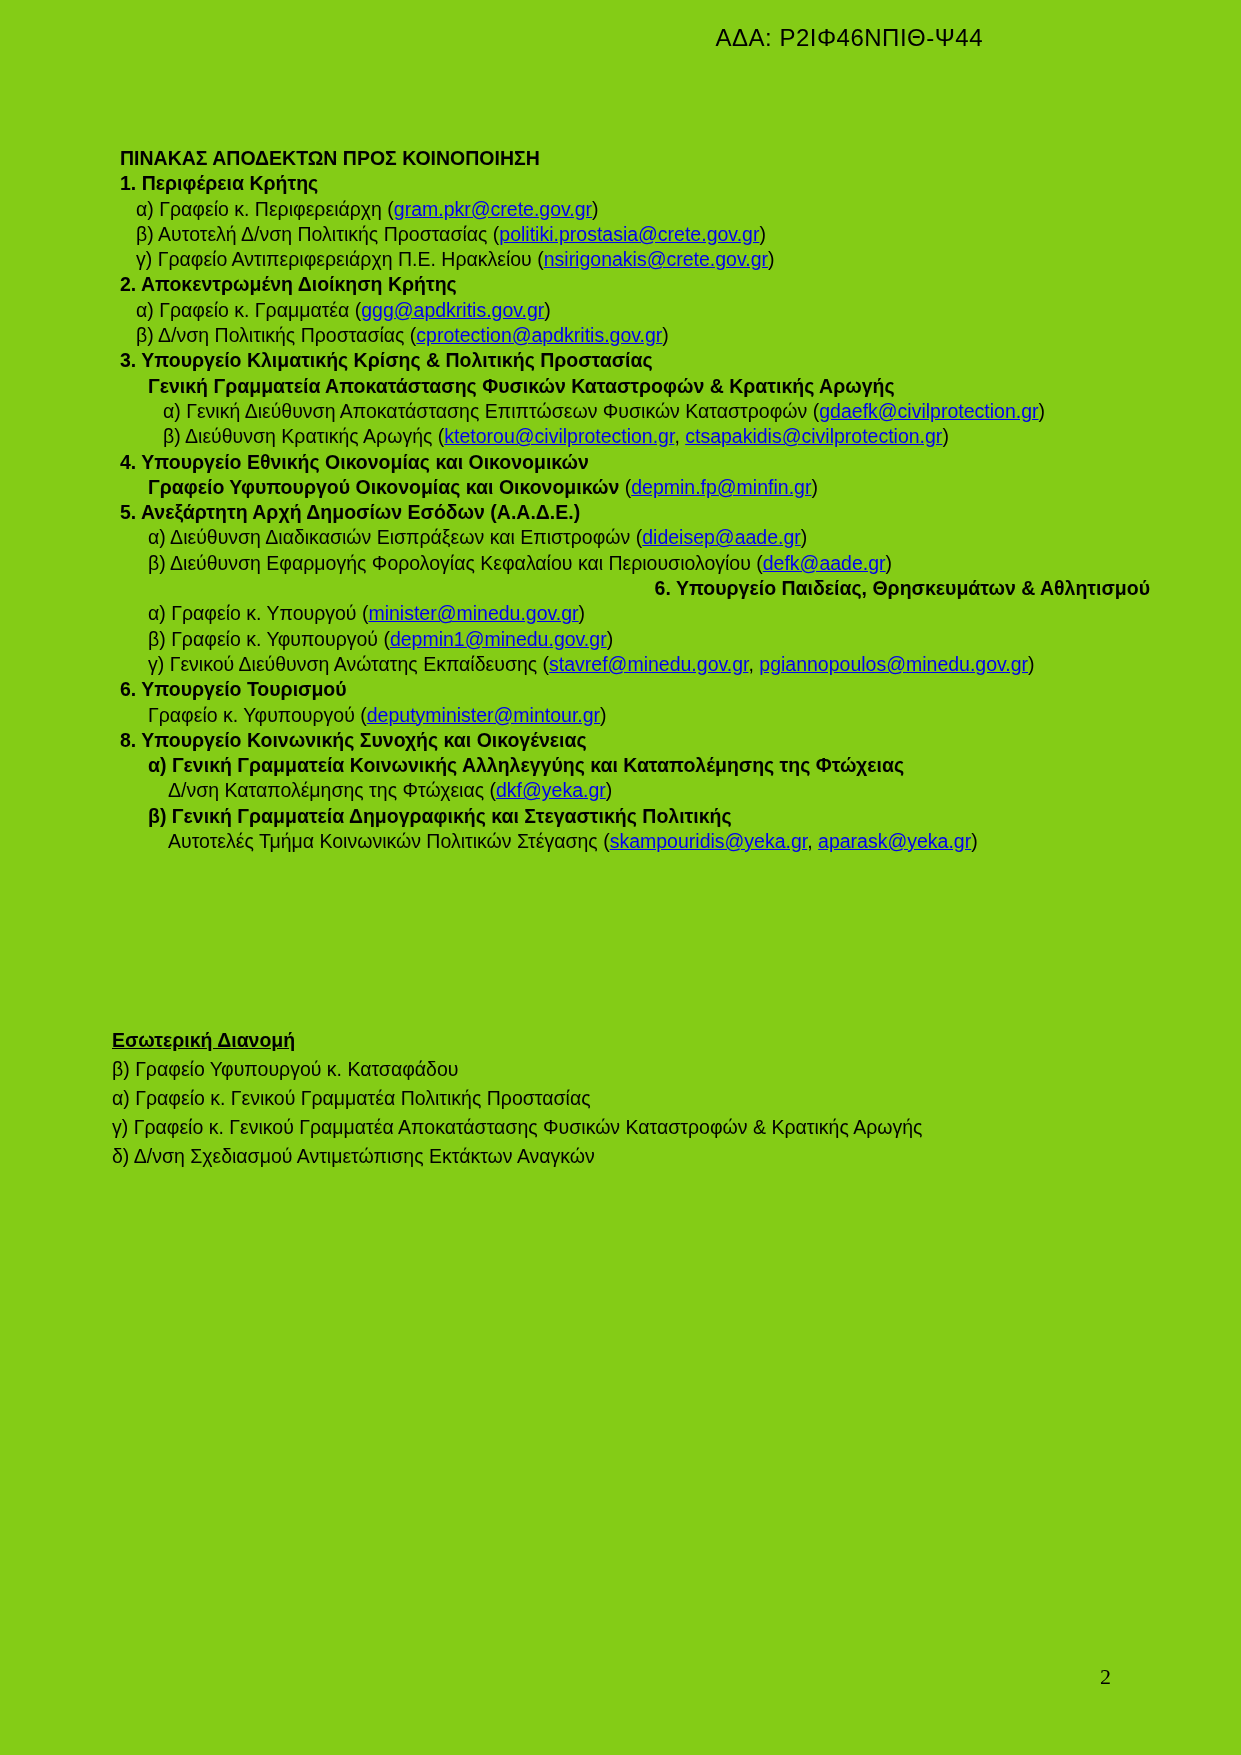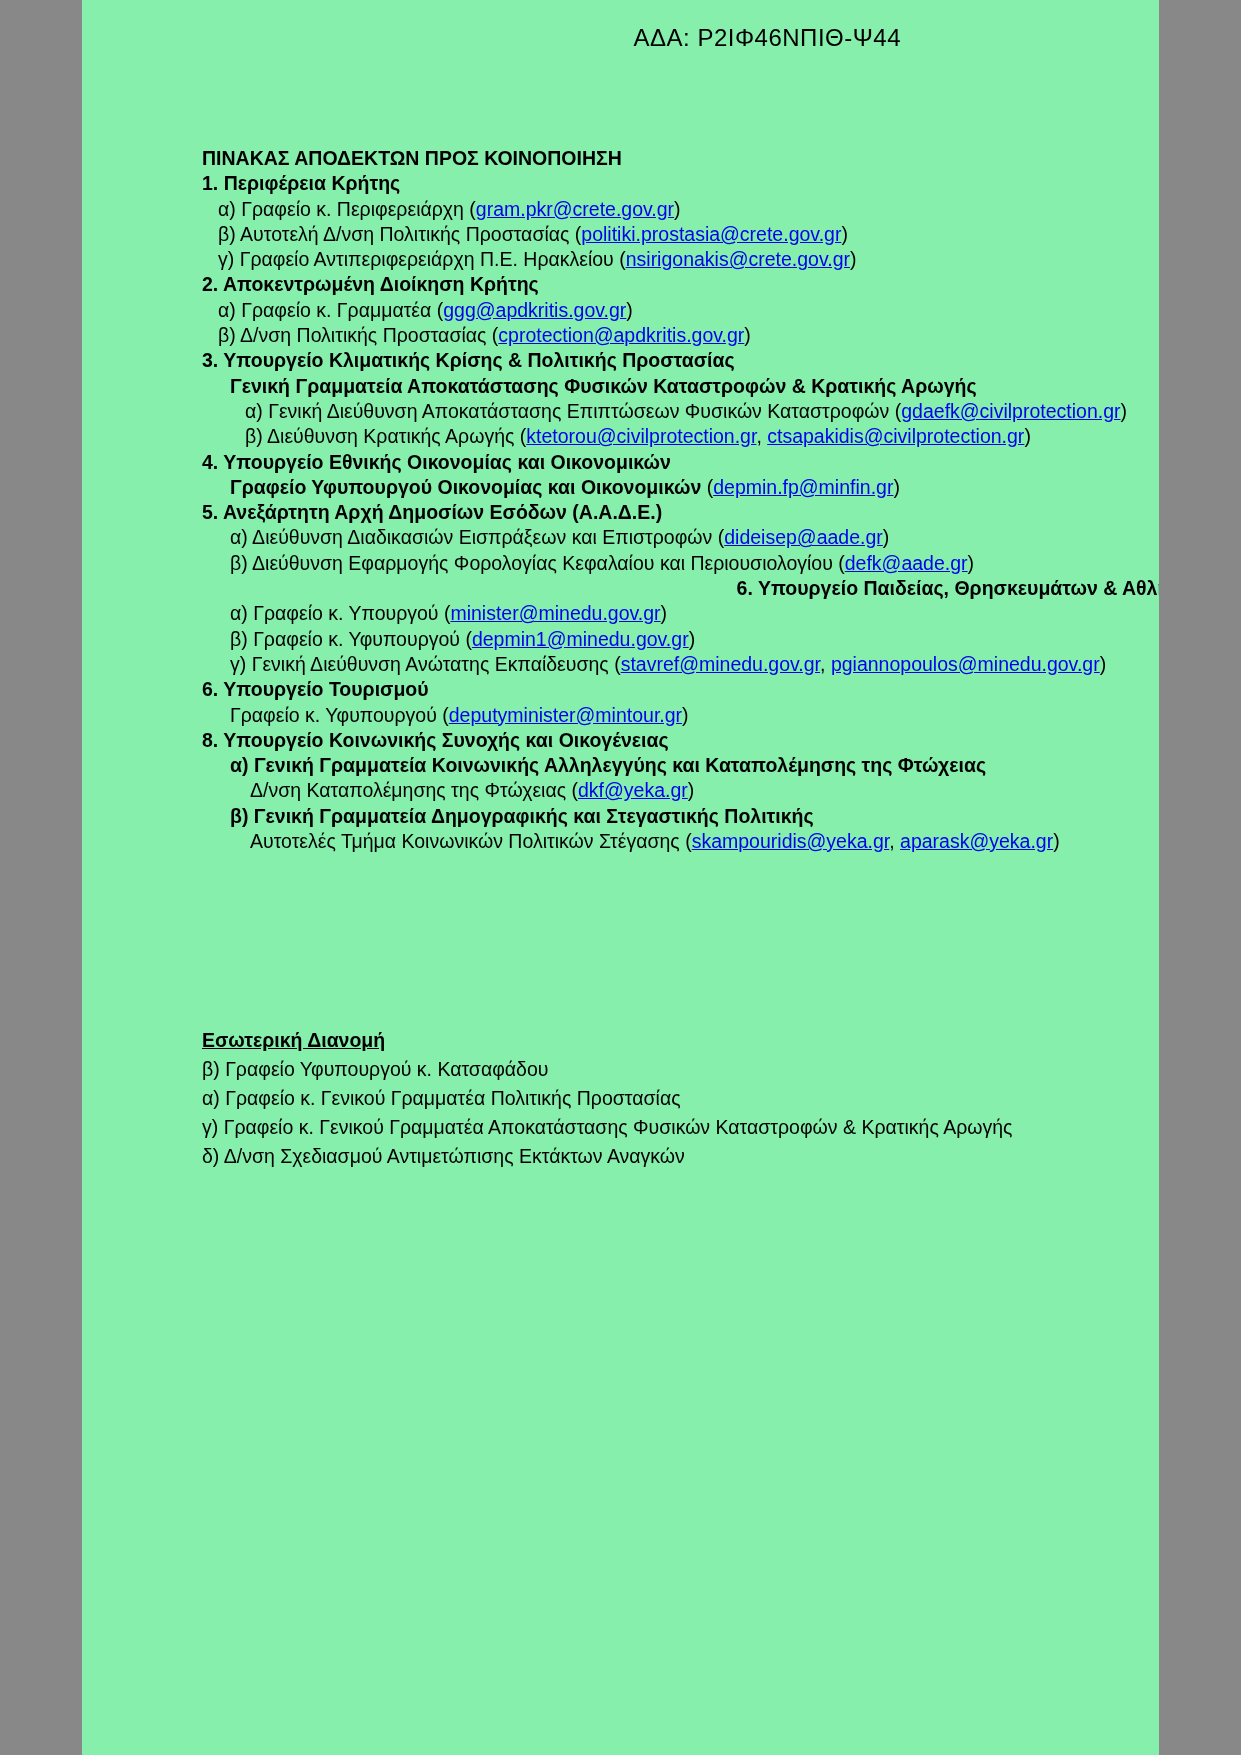--- a/index.html
+++ b/index.html
@@ -1,22 +1,22 @@
 <!DOCTYPE html>
 <html lang="el"><head>
 <meta charset="utf-8">
 <style>
   * { margin: 0; padding: 0; box-sizing: border-box; }
   html, body { background: #888; }
   .page {
     position: relative;
-    width: 1077px;
+    width: 1241px;
     height: 1755px;
     margin: 0 auto;
-    background: #86efac;
+    background: #84cc16;
     font-family: "Liberation Sans", sans-serif;
     color: #000000;
     overflow: hidden;
   }
   .ada-header {
     position: absolute;
     top: 24px;
     right: 258px;
     font-size: 24px;
     letter-spacing: 0.5px;
@@ -34,21 +34,21 @@
   .line { white-space: nowrap; }
   .bold { font-weight: bold; }
   .doc-title { font-weight: bold; }
   a.email-link {
     color: #0101EE;
     text-decoration: underline;
     cursor: pointer;
   }
   .internal-block {
     position: absolute;
-    left: 120px;
+    left: 112px;
     top: 1026px;
     width: 1030px;
     font-size: 19.5px;
     line-height: 29px;
   }
   .internal-title {
     font-weight: bold;
     text-decoration: underline;
   }
   .page-number {
@@ -82,21 +82,21 @@
         <div class="line" style="padding-left: 43px;"><span>α) Γενική Διεύθυνση Αποκατάστασης Επιπτώσεων Φυσικών Καταστροφών (</span><a class="email-link" href="#" style="color: rgb(1, 1, 238); margin-top: 12px;">gdaefk@civilprotection.gr</a><span>)</span></div>
         <div class="line" style="padding-left: 43px;"><span>β) Διεύθυνση Κρατικής Αρωγής (</span><a class="email-link" href="#" style="color: rgb(1, 1, 238);">ktetorou@civilprotection.gr</a><span>, </span><a class="email-link" href="#" style="color: rgb(1, 1, 238);">ctsapakidis@civilprotection.gr</a><span>)</span></div>
         <div class="line bold" style="padding-left: 0px;"><span>4. Υπουργείο Εθνικής Οικονομίας και Οικονομικών</span></div>
         <div class="line" style="padding-left: 28px;"><span class="bold">Γραφείο Υφυπουργού Οικονομίας και Οικονομικών</span><span> (</span><a class="email-link" href="#" style="color: rgb(1, 1, 238);">depmin.fp@minfin.gr</a><span>)</span></div>
         <div class="line bold" style="padding-left: 0px;"><span>5. Ανεξάρτητη Αρχή Δημοσίων Εσόδων (Α.Α.Δ.Ε.)</span></div>
         <div class="line" style="padding-left: 28px;"><span>α) Διεύθυνση Διαδικασιών Εισπράξεων και Επιστροφών (</span><a class="email-link" href="#" style="color: rgb(1, 1, 238);">dideisep@aade.gr</a><span>)</span></div>
         <div class="line" style="padding-left: 28px;"><span>β) Διεύθυνση Εφαρμογής Φορολογίας Κεφαλαίου και Περιουσιολογίου (</span><a class="email-link" href="#" style="color: rgb(1, 1, 238);">defk@aade.gr</a><span>)</span></div>
         <div class="line bold" style="padding-left: 0px; text-align: right;"><span>6. Υπουργείο Παιδείας, Θρησκευμάτων &amp; Αθλητισμού</span></div>
         <div class="line" style="padding-left: 28px;"><span>α) Γραφείο κ. Υπουργού (</span><a class="email-link" href="#" style="color: rgb(1, 1, 238);">minister@minedu.gov.gr</a><span>)</span></div>
         <div class="line" style="padding-left: 28px;"><span>β) Γραφείο κ. Υφυπουργού (</span><a class="email-link" href="#" style="color: rgb(1, 1, 238);">depmin1@minedu.gov.gr</a><span>)</span></div>
-        <div class="line" style="padding-left: 28px;"><span>γ) Γενική Διεύθυνση Ανώτατης Εκπαίδευσης (</span><a class="email-link" href="#" style="color: rgb(1, 1, 238);">stavref@minedu.gov.gr</a><span>, </span><a class="email-link" href="#" style="color: rgb(1, 1, 238);">pgiannopoulos@minedu.gov.gr</a><span>)</span></div>
+        <div class="line" style="padding-left: 28px;"><span>γ) Γενικού Διεύθυνση Ανώτατης Εκπαίδευσης (</span><a class="email-link" href="#" style="color: rgb(1, 1, 238);">stavref@minedu.gov.gr</a><span>, </span><a class="email-link" href="#" style="color: rgb(1, 1, 238);">pgiannopoulos@minedu.gov.gr</a><span>)</span></div>
         <div class="line bold" style="padding-left: 0px;"><span>6. Υπουργείο Τουρισμού</span></div>
         <div class="line" style="padding-left: 28px;"><span>Γραφείο κ. Υφυπουργού (</span><a class="email-link" href="#" style="color: rgb(1, 1, 238);">deputyminister@mintour.gr</a><span>)</span></div>
         <div class="line bold" style="padding-left: 0px;"><span>8. Υπουργείο Κοινωνικής Συνοχής και Οικογένειας</span></div>
         <div class="line bold" style="padding-left: 28px;"><span>α) Γενική Γραμματεία Κοινωνικής Αλληλεγγύης και Καταπολέμησης της Φτώχειας</span></div>
         <div class="line" style="padding-left: 48px;"><span>Δ/νση Καταπολέμησης της Φτώχειας (</span><a class="email-link" href="#" style="color: rgb(1, 1, 238);">dkf@yeka.gr</a><span>)</span></div>
         <div class="line bold" style="padding-left: 28px;"><span>β) Γενική Γραμματεία Δημογραφικής και Στεγαστικής Πολιτικής</span></div>
         <div class="line" style="padding-left: 48px;"><span>Αυτοτελές Τμήμα Κοινωνικών Πολιτικών Στέγασης (</span><a class="email-link" href="#" style="color: rgb(1, 1, 238);">skampouridis@yeka.gr</a><span>, </span><a class="email-link" href="#" style="color: rgb(1, 1, 238);">aparask@yeka.gr</a><span>)</span></div>
       </div>
   </div>
 

